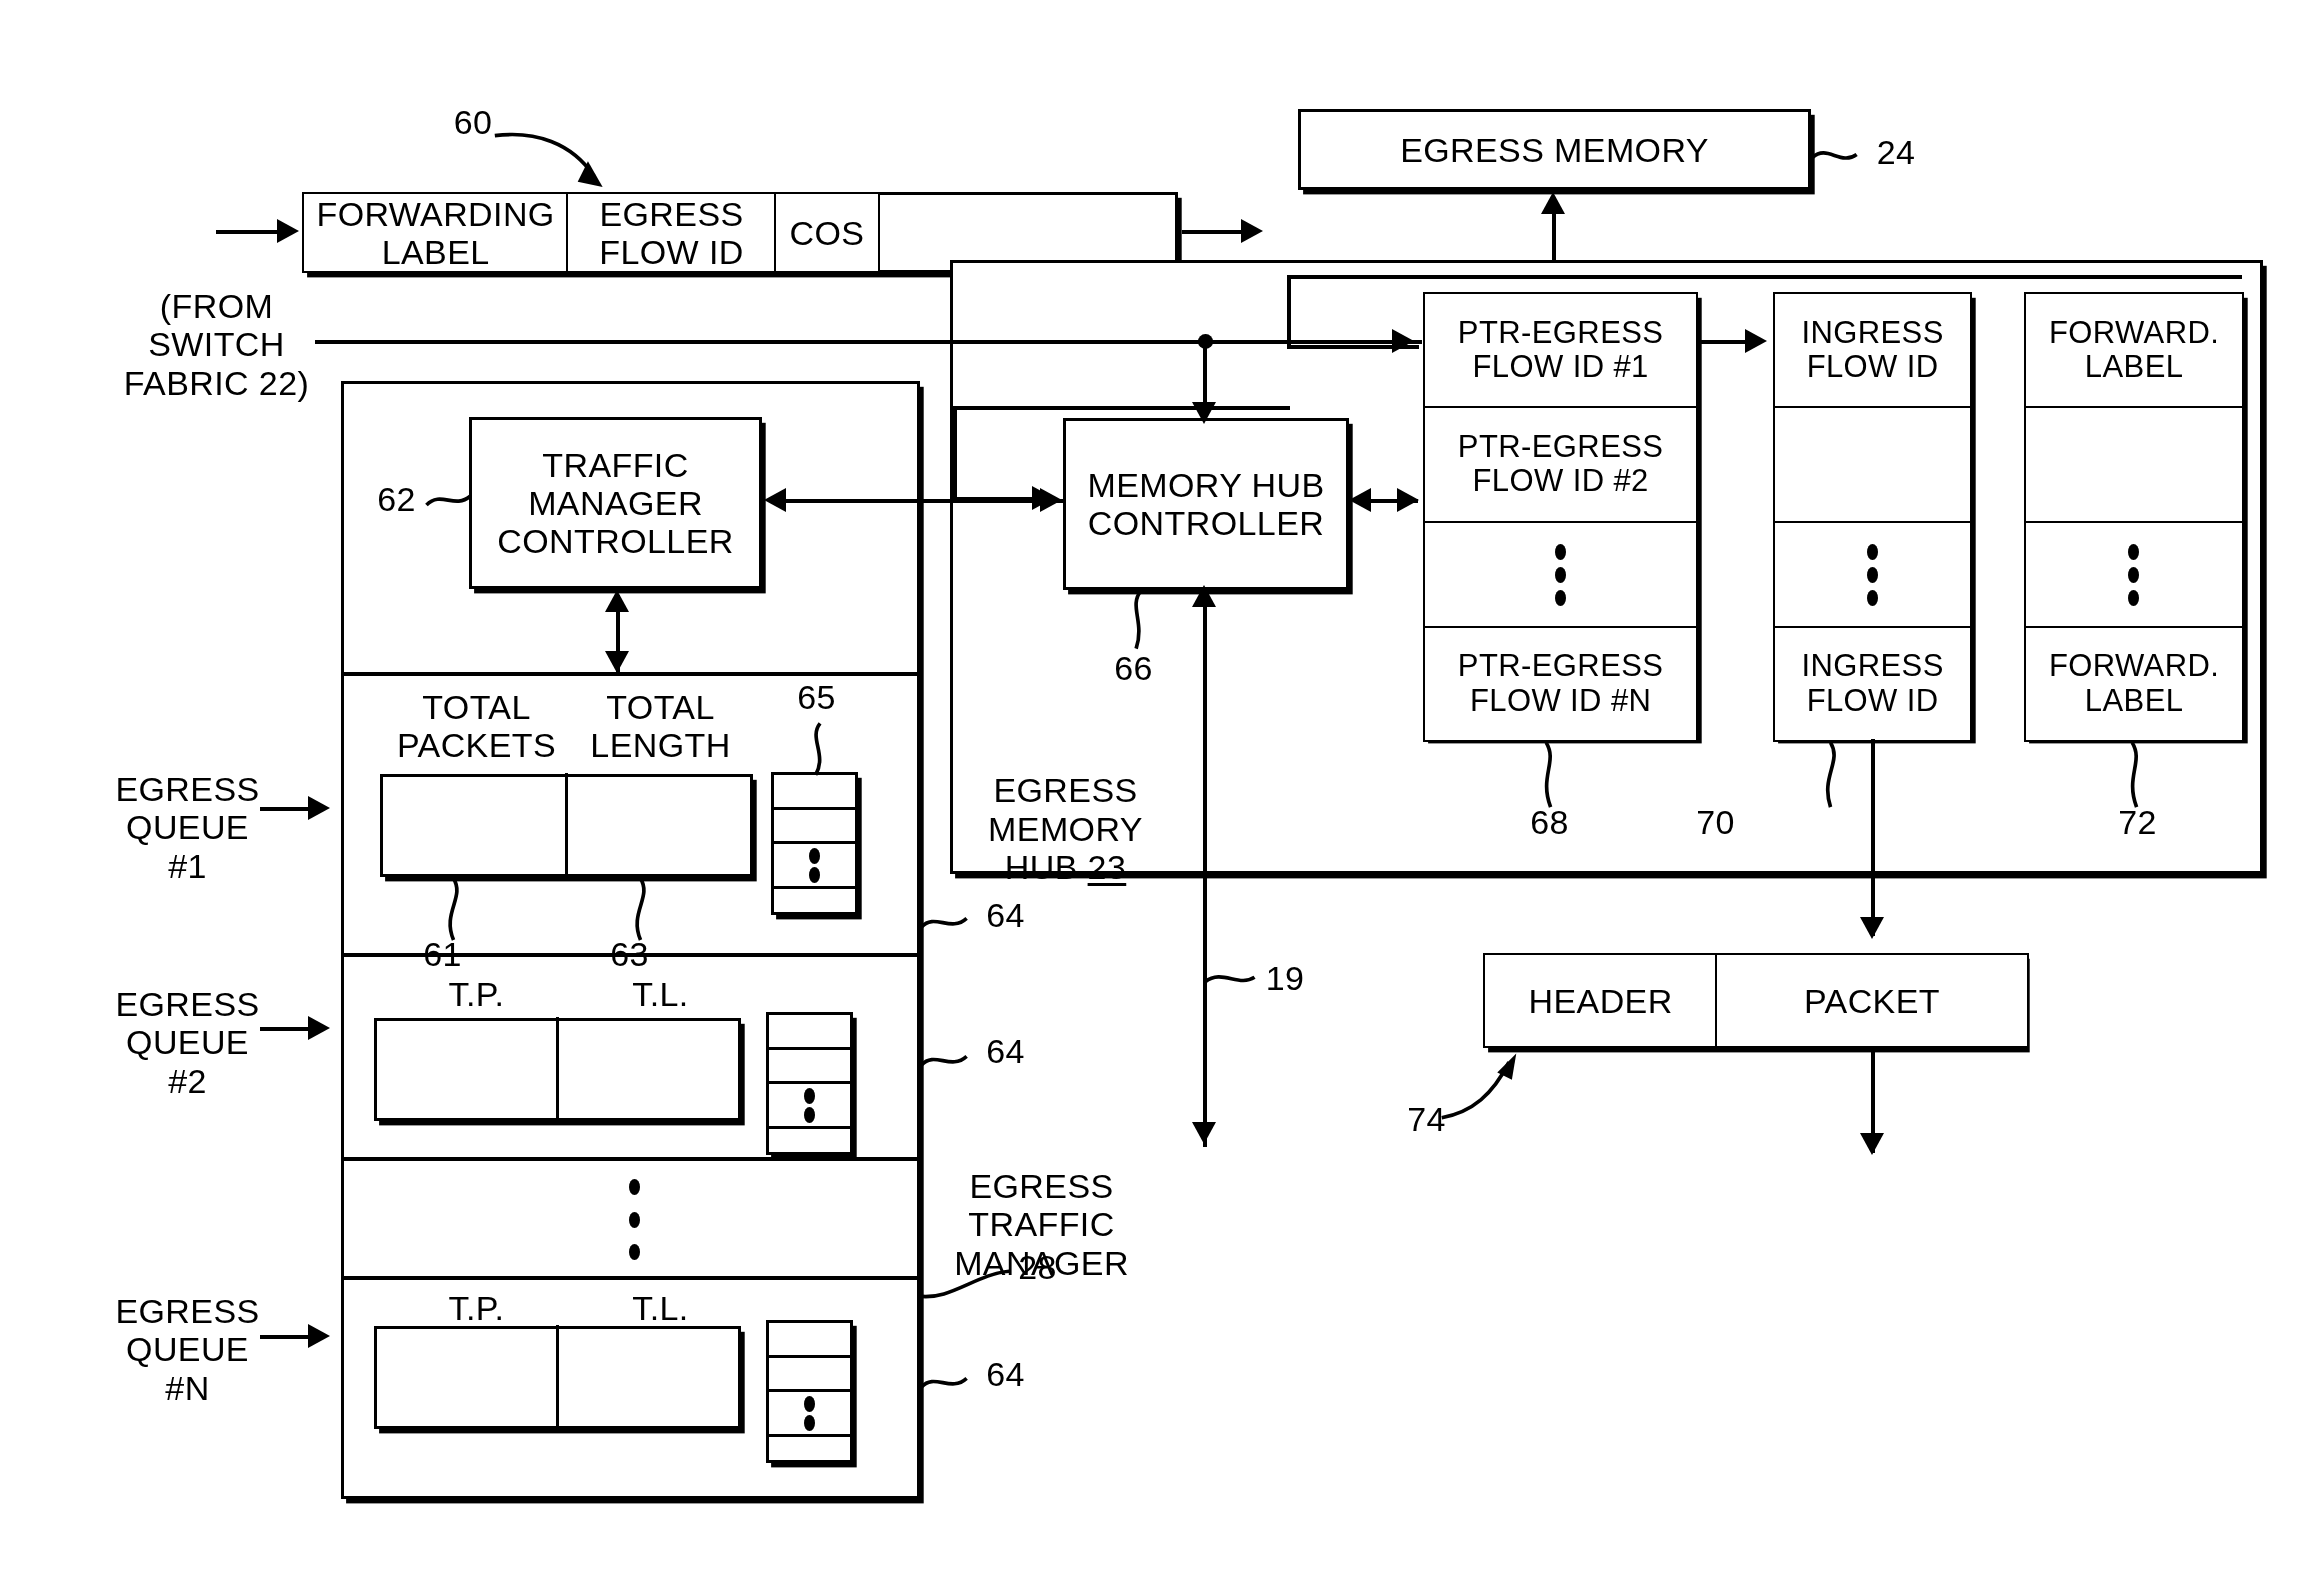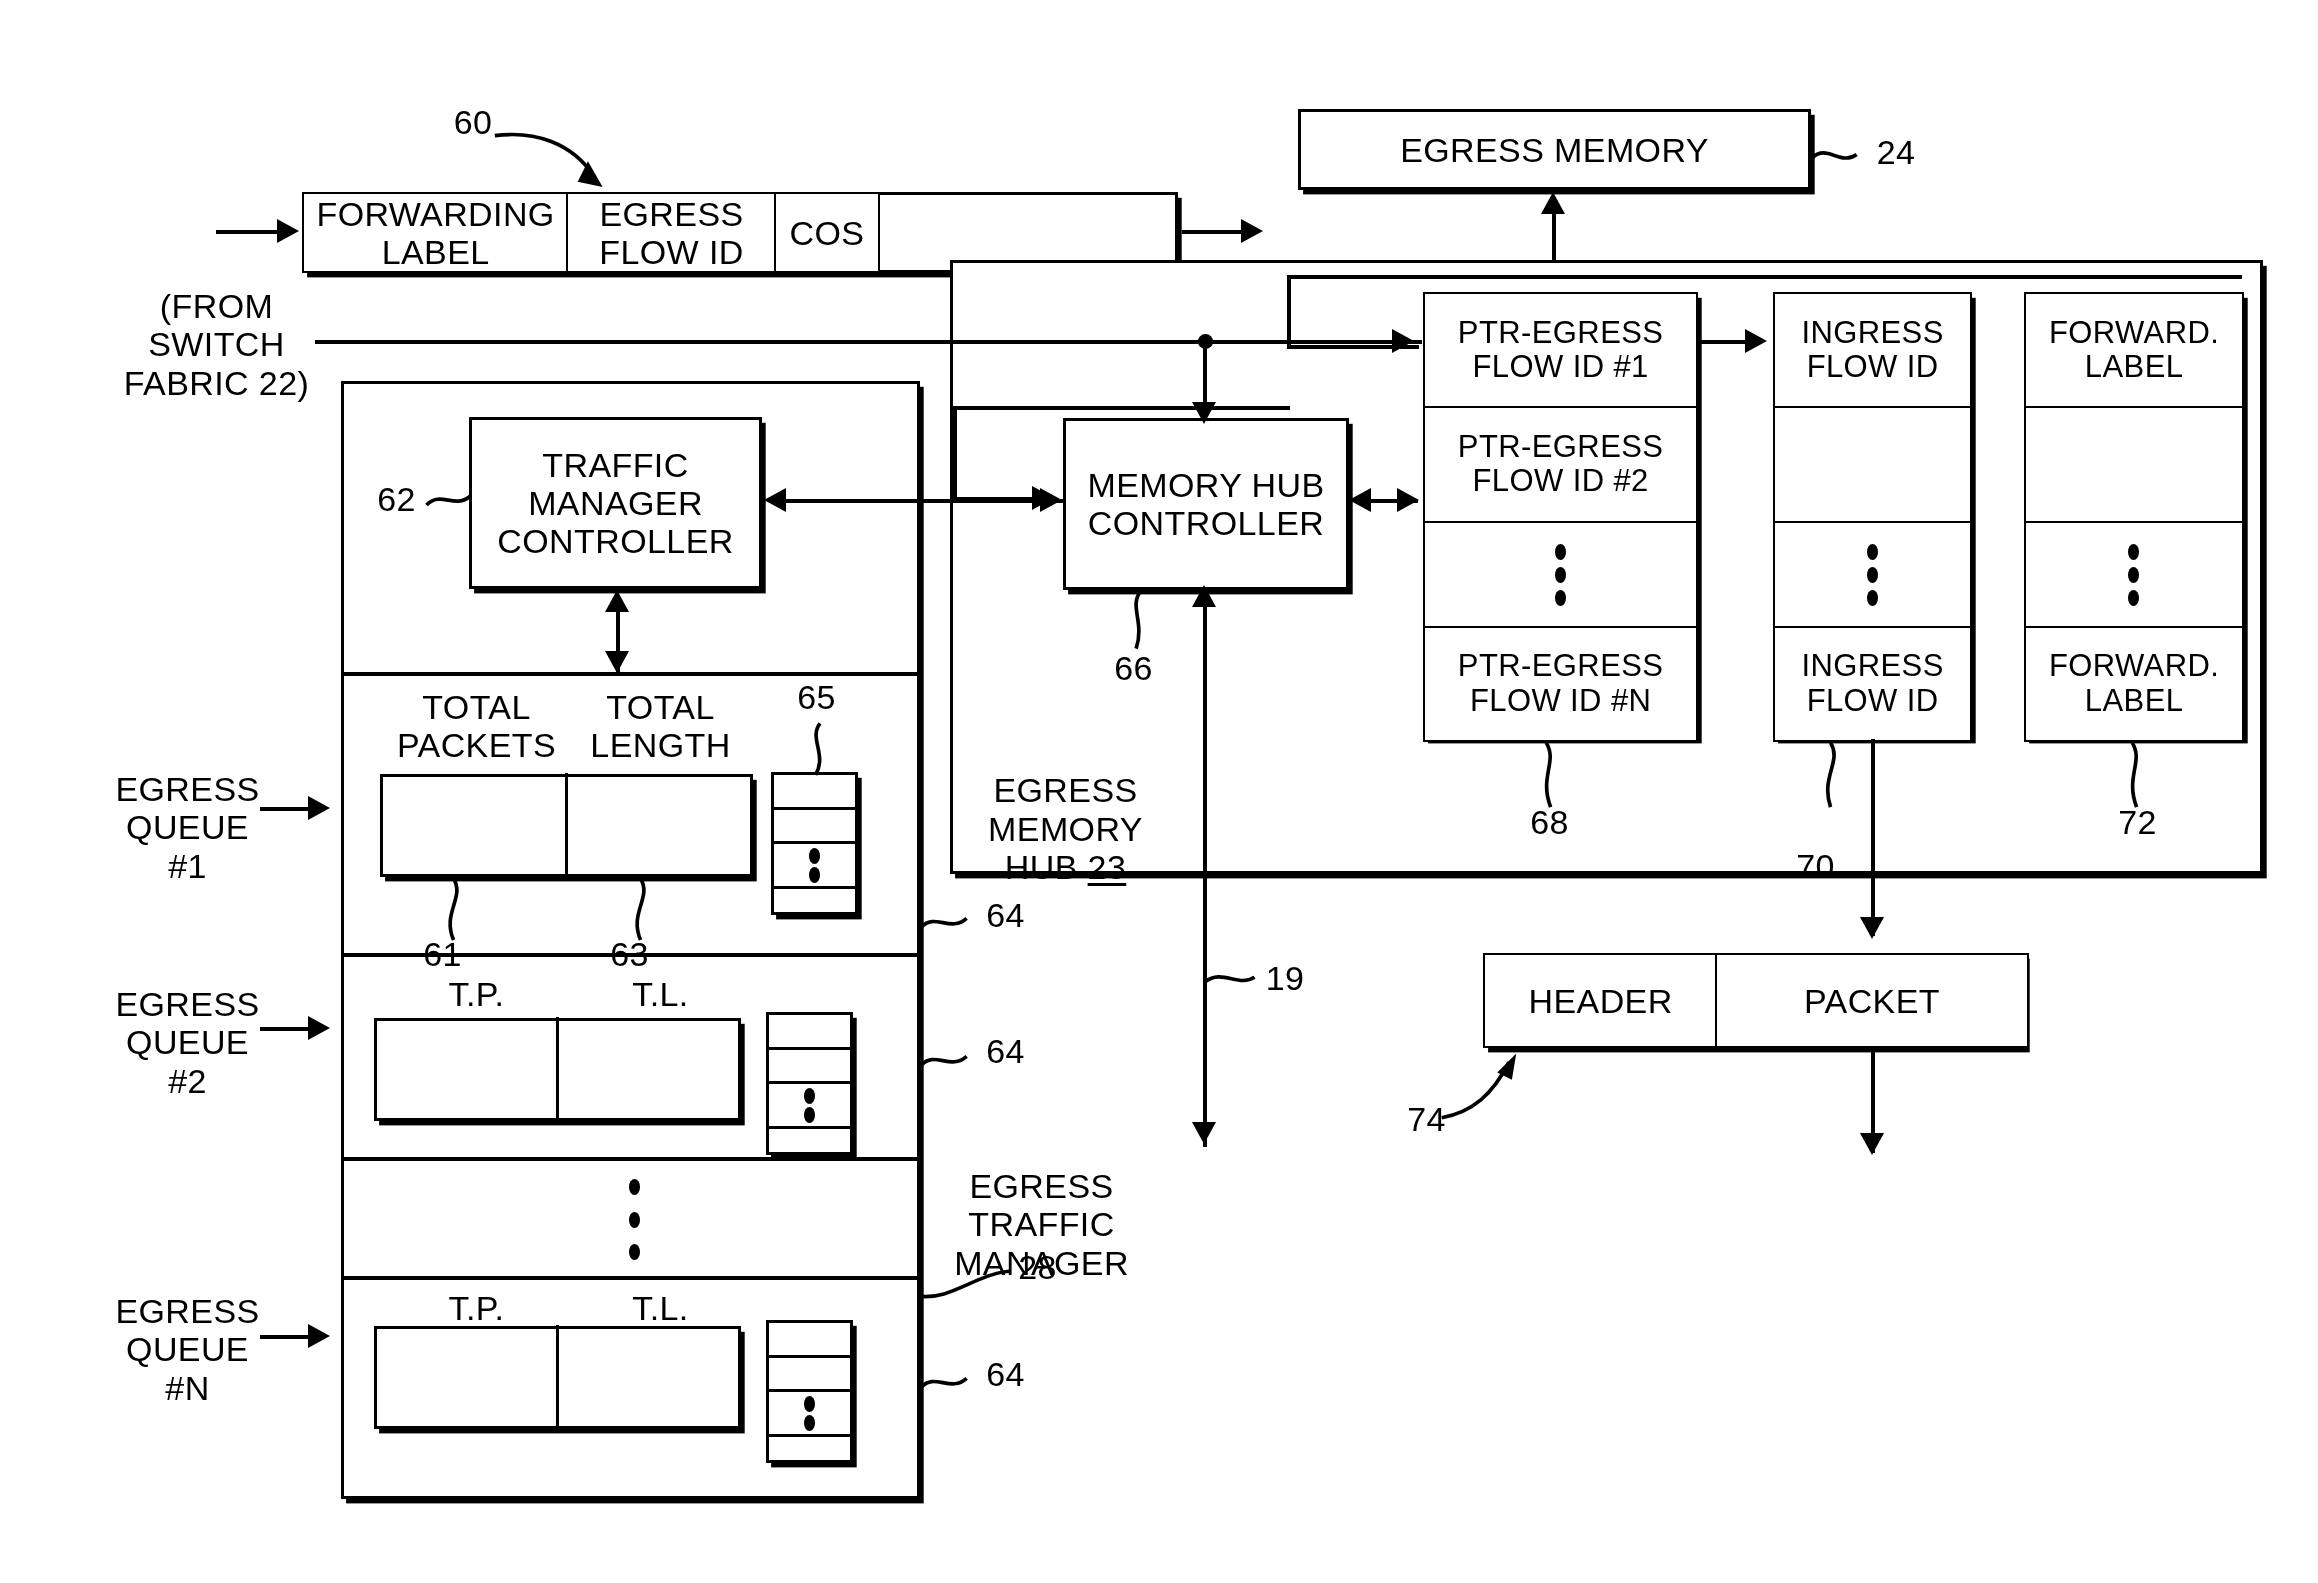--- a/index.html
+++ b/index.html
@@ -201,21 +201,21 @@
         </div>
     </div>
     <div class="plain" style="left:-2.9px; top:331px; width:199px; height:116px;">
       <div class="ctext f-md" style="white-space:pre-line;">INGRESS
 FLOW ID</div>
     </div>
   </div>
   <svg class="leader" style="left:1810px; top:741px; width:44px; height:70px;" viewBox="0 0 60 95" width="44" height="70">
     <path d="M28,2 C44,28 14,48 28,90" stroke="#000" stroke-width="5" fill="none"></path>
   </svg>
-  <div class="lbl f-num" style="left:1775px; top:803px; width:81px;margin-top:44px;">70</div>
+  <div class="lbl f-num" style="left:1675px; top:803px; width:81px;">70</div>
 
   <div class="box" style="left:2024px; top:292px; width:220px; height:447px;">
     <div class="plain" style="left:-2.9px; top:-2.9px; width:220px; height:117px;">
       <div class="ctext f-md" style="white-space:pre-line;">FORWARD.
 LABEL</div>
     </div>
     <div class="plain" style="left:-2.9px; top:111px; width:220px; height:117px;">
       <div class="ctext f-md" style="white-space:pre-line;"></div>
     </div>
     <div class="plain" style="left:-2.9px; top:226px; width:220px; height:109px;">

